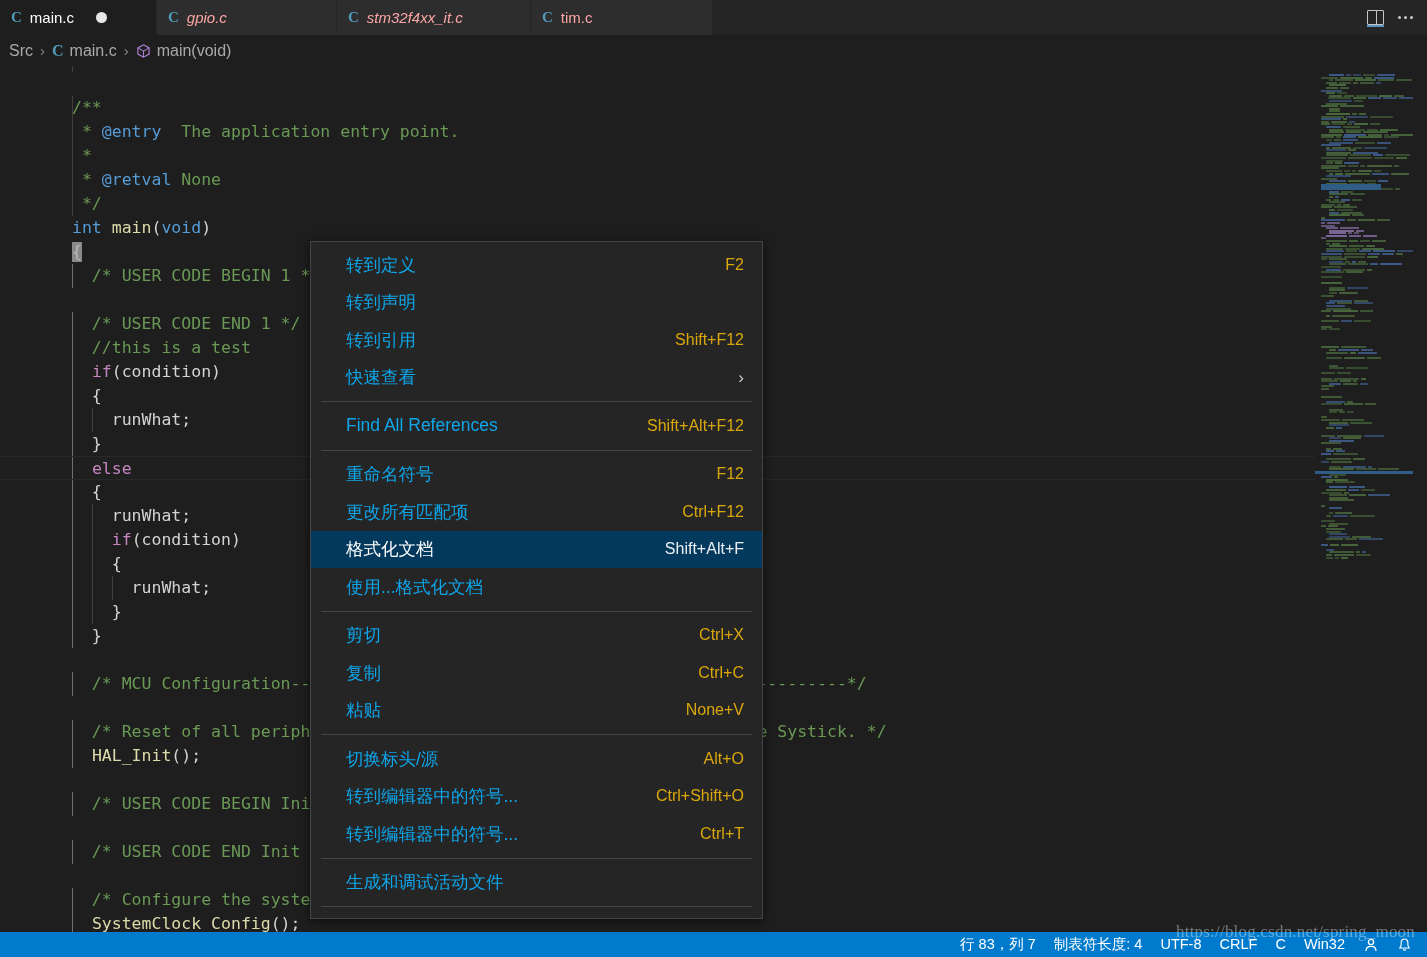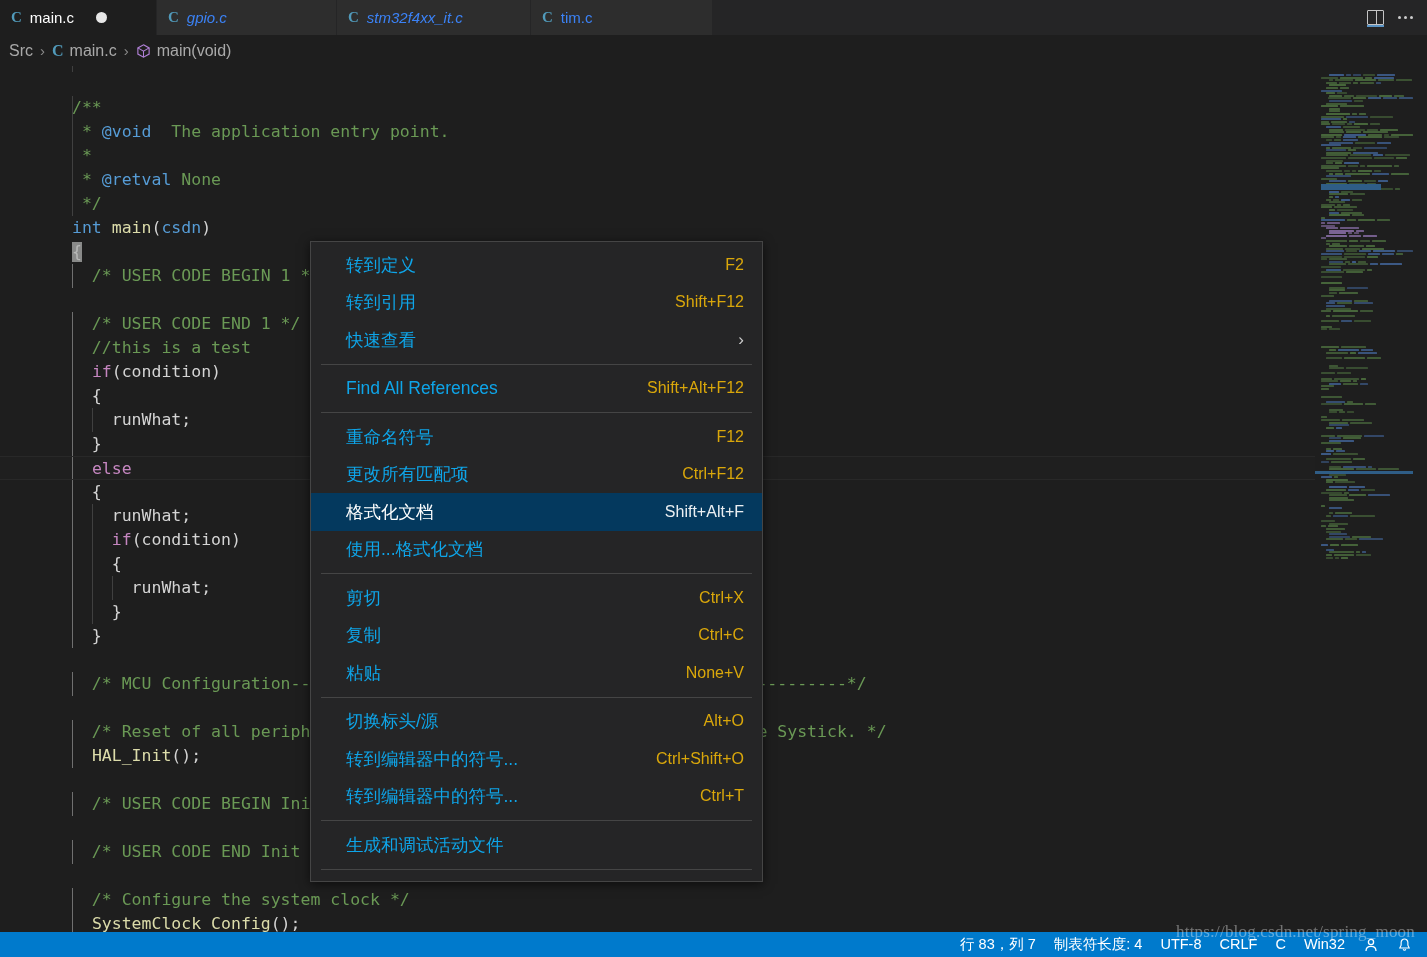--- a/index.html
+++ b/index.html
@@ -26,21 +26,21 @@
     cursor: pointer; user-select: none;
   }
   .tab.active { background: #1e1e1e; }
   .tab.active::after {
     content:""; position: absolute; left:0; right:0; bottom:0; height:1px; background:#1e1e1e;
   }
   .tab-icon {
     color: #519aba; font-weight: bold; font-size: 15px;
     font-family: "Liberation Serif", serif; line-height: 1;
   }
-  .tab-label { font-size: 15px; color: #3b82f6; white-space: nowrap; }
+  .tab-label { font-size: 15px; color: #fca5a5; white-space: nowrap; }
   .tab.active .tab-label { color: #ffffff; }
   .tab.preview .tab-label { font-style: italic; }
   .tab-dirty {
     width: 11px; height: 11px; border-radius: 50%; background: #e7e7e7;
     margin-left: 14px; flex: none;
   }
   .tabbar-spacer { flex: 1; background: #252526; }
   .tabbar-actions {
     display: flex; align-items: center; gap: 14px; padding: 0 14px 0 6px;
     background: #252526;
@@ -217,25 +217,25 @@
       </span>
       <span>main(void)</span>
     </div>
   </div>
 
   <div class="editor">
     <div id="code-host" style="position: absolute; left: 0px; right: 0px; top: -18px;">
         <div class="line"><div class="ln">66</div><div class="code" style="margin-left: 62px;"><span class="cmt">  /* USER CODE END 0 */</span></div><div class="indent-guide" style="left: 72px;"></div></div>
         <div class="line"><div class="ln">67</div><div class="code" style="margin-left: 62px;"></div></div>
         <div class="line"><div class="ln">68</div><div class="code" style="margin-left: 62px;"><span class="cmt">/**</span></div><div class="indent-guide" style="left: 72px;"></div></div>
-        <div class="line"><div class="ln">69</div><div class="code" style="margin-left: 62px;"><span class="cmt"> * </span><span class="doc-tag">@void</span>  <span class="doc-txt">The application entry point.</span></div><div class="indent-guide" style="left: 72px;"></div></div>
+        <div class="line"><div class="ln">69</div><div class="code" style="margin-left: 62px;"><span class="cmt"> * </span><span class="doc-tag">@entry</span>  <span class="doc-txt">The application entry point.</span></div><div class="indent-guide" style="left: 72px;"></div></div>
         <div class="line"><div class="ln">70</div><div class="code" style="margin-left: 62px;"><span class="cmt"> *</span></div><div class="indent-guide" style="left: 72px;"></div></div>
         <div class="line"><div class="ln">71</div><div class="code" style="margin-left: 62px;"><span class="cmt"> * </span><span class="doc-tag">@retval</span> <span class="doc-txt">None</span></div><div class="indent-guide" style="left: 72px;"></div></div>
         <div class="line"><div class="ln">72</div><div class="code" style="margin-left: 62px;"><span class="cmt"> */</span></div><div class="indent-guide" style="left: 72px;"></div></div>
-        <div class="line"><div class="ln">73</div><div class="code" style="margin-left: 62px;"><span class="typ">int</span> <span class="fn">main</span>(<span class="typ">csdn</span>)</div></div>
+        <div class="line"><div class="ln">73</div><div class="code" style="margin-left: 62px;"><span class="typ">int</span> <span class="fn">main</span>(<span class="typ">void</span>)</div></div>
         <div class="line"><div class="ln">74</div><div class="code" style="margin-left: 62px;">{</div><div class="cursor-block" style="left: 72px;"></div></div>
         <div class="line"><div class="ln">75</div><div class="code" style="margin-left: 62px;"><span class="cmt">  /* USER CODE BEGIN 1 */</span></div><div class="indent-guide active" style="left: 72px;"></div></div>
         <div class="line"><div class="ln">76</div><div class="code" style="margin-left: 62px;"></div></div>
         <div class="line"><div class="ln">77</div><div class="code" style="margin-left: 62px;"><span class="cmt">  /* USER CODE END 1 */</span></div><div class="indent-guide active" style="left: 72px;"></div></div>
         <div class="line"><div class="ln">78</div><div class="code" style="margin-left: 62px;"><span class="cmt">  //this is a test</span></div><div class="indent-guide active" style="left: 72px;"></div></div>
         <div class="line"><div class="ln">79</div><div class="code" style="margin-left: 62px;">  <span class="kw">if</span>(<span class="pun">condition</span>)</div><div class="indent-guide active" style="left: 72px;"></div></div>
         <div class="line"><div class="ln">80</div><div class="code" style="margin-left: 62px;">  {</div><div class="indent-guide active" style="left: 72px;"></div></div>
         <div class="line"><div class="ln">81</div><div class="code" style="margin-left: 62px;">    <span class="pun">runWhat</span>;</div><div class="indent-guide active" style="left: 72px;"></div><div class="indent-guide" style="left: 92px;"></div></div>
         <div class="line"><div class="ln">82</div><div class="code" style="margin-left: 62px;">  }</div><div class="indent-guide active" style="left: 72px;"></div></div>
         <div class="line cur-line"><div class="ln cur">83</div><div class="code" style="margin-left: 62px;">  <span class="kw">else</span></div><div class="indent-guide active" style="left: 72px;"></div></div>
@@ -1135,20 +1135,23 @@
     <div class="scrollbar-right"></div>
   </div>
 
   <div class="ctxmenu">
     <div id="menu-host">
         <div class="mi">
           <span class="mi-label">转到定义</span>
           <span class="mi-key">F2</span>
         </div>
         <div class="mi">
+          <span class="mi-label">转到声明</span>
+        </div>
+        <div class="mi">
           <span class="mi-label">转到引用</span>
           <span class="mi-key">Shift+F12</span>
         </div>
         <div class="mi">
           <span class="mi-label">快速查看</span>
           <span class="mi-chevron">›</span>
         </div>
         <div class="mi-sep"></div>
         <div class="mi">
           <span class="mi-label">Find All References</span>

